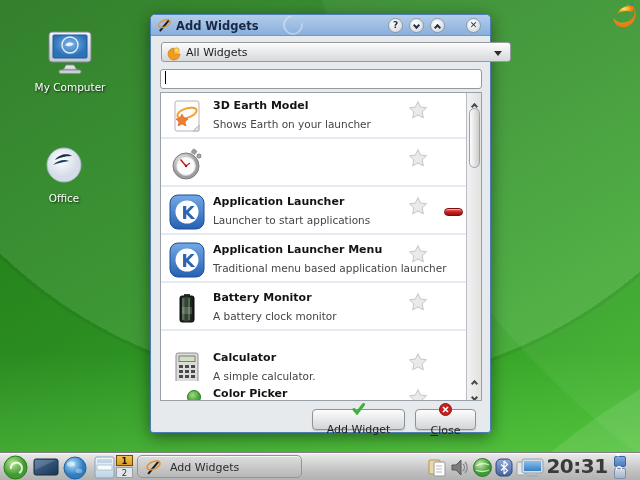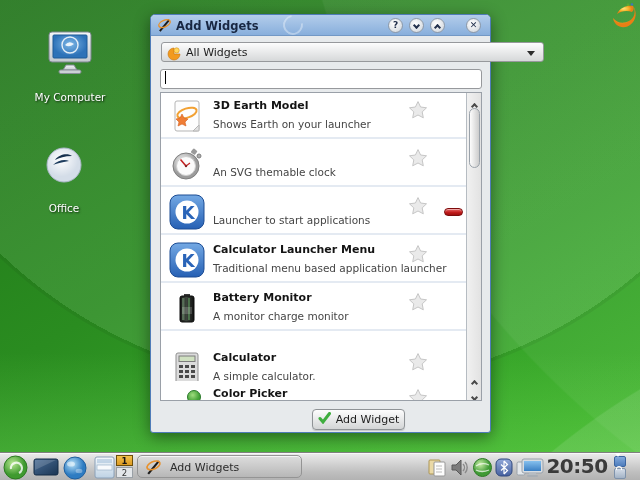--- a/index.html
+++ b/index.html
@@ -13,41 +13,41 @@
     background-image:
       radial-gradient(circle 480px at 330px -90px, rgba(255,255,255,0.09) 0 99.2%, rgba(0,0,0,0.06) 99.2% 99.8%, transparent 100%),
       radial-gradient(circle 740px at 1020px 1020px, rgba(255,255,255,0.10) 0 99.4%, transparent 99.6%),
       radial-gradient(circle 900px at 1180px -260px, rgba(255,255,255,0.05) 0 99.5%, transparent 99.7%),
       linear-gradient(to top, rgba(140,245,110,0.22), rgba(140,245,110,0) 22%),
       linear-gradient(150deg, #1f7318 0%, #2a8c20 45%, #36a329 75%, #42b52e 100%);
   }
 
   
   .dicon { text-align:center; cursor:default; }
-  .dicon .lbl { display:block; margin-top:12px; font-size:10.5px; color:#fff;
+  .dicon .lbl { display:block; margin-top:2px; font-size:10.5px; color:#fff;
     text-shadow:1px 1px 2px rgba(0,0,0,.75); }
 
   
   #dialog { left:150px; top:14px; width:341px; height:419px;
     background:#e7eaec; border:1px solid #4f7cb8; border-radius:5px 5px 3px 3px;
     box-shadow:0 4px 16px rgba(0,0,0,.45); }
   #titlebar { left:0; top:0; right:0; height:21px; border-radius:4px 4px 0 0;
     background:linear-gradient(#b3cdeb,#88afdc); border-bottom:1px solid #7298c5; }
   #titlebar .ttl { left:25px; top:4px; font-size:11.5px; font-weight:bold; color:#182742; }
   .swirlmark { left:132px; top:0px; width:20px; height:20px; border:2px solid rgba(255,255,255,.35);
     border-radius:50%; border-top-color:transparent; transform:rotate(35deg); }
   .wbtn { top:3px; width:15px; height:15px; border-radius:50%;
     background:radial-gradient(circle at 40% 35%, #ffffff, #d8dde2 75%, #b9c1c9);
     border:1px solid #8d99a8; color:#23314d; font-size:9px; font-weight:bold;
     text-align:center; line-height:13px; cursor:pointer; }
   .chev { display:inline-block; width:5px; height:5px; border-left:2px solid #23314d; border-bottom:2px solid #23314d; }
   .chev.dn { transform:rotate(-45deg); margin-top:3px; }
   .chev.up { transform:rotate(135deg); margin-top:6px; }
 
-  #combo { left:10px; top:27px; width:383px; height:20px; border:1px solid #97999c; border-radius:3px;
+  #combo { left:10px; top:27px; width:350px; height:20px; border:1px solid #97999c; border-radius:3px;
     background:linear-gradient(#fdfdfd,#d6d8d9); cursor:pointer; }
   #combo .cl { left:24px; top:3px; font-size:11px; color:#1d1d1d; }
   #combo .tri { right:8px; top:8px; width:0; height:0; border-left:4px solid transparent;
     border-right:4px solid transparent; border-top:5px solid #2c2c2c; }
 
   #search { left:9px; top:53px; width:322px; height:20px; }
   #search input { width:100%; height:100%; border:1px solid #97999c; border-radius:3px;
     background:#fff; font-size:11px; padding:0 4px; outline:none; }
   #search .caret { left:5px; top:3px; width:1px; height:13px; background:#000; }
 
@@ -70,21 +70,21 @@
   .schev { display:inline-block; width:5px; height:5px; border-left:2px solid #4a4a4a; border-bottom:2px solid #4a4a4a; }
   .schev.u { transform:rotate(135deg); margin-top:4px; }
   .schev.d { transform:rotate(-45deg); margin-top:1px; }
   #sthumb { left:2px; top:15px; width:11px; height:60px; border-radius:6px;
     background:linear-gradient(90deg,#fdfdfd,#cccccc); border:1px solid #9aa2aa; cursor:grab; }
 
   
   .dbtn { top:394px; height:21px; border:1px solid #8f9396; border-radius:4px;
     background:linear-gradient(#fdfdfd,#d3d5d6); font-size:11px; color:#1e1e1e;
     display:flex; align-items:center; justify-content:center; gap:5px; cursor:pointer;
-    box-shadow:0 1px 1px rgba(0,0,0,.15); }
+    box-shadow:0 1px 1px rgba(0,0,0,.15);flex-direction:column; }
   #btn-add { left:161px; width:93px; }
   #btn-close { left:264px; width:61px; }
   .u { text-decoration:underline; }
 
   
   #panel { left:0; top:452px; width:640px; height:28px;
     background:linear-gradient(#ececec,#bfbfbf 70%,#b2b2b2);
     border-top:1px solid #7f7f7f; box-shadow:inset 0 1px 0 #f8f8f8; }
   .pbtn { cursor:pointer; }
   #pager { left:116px; top:2px; width:18px; height:24px; }
@@ -233,21 +233,20 @@
               </defs>
             <rect x="23" y="3" width="5" height="5" rx="1" fill="#9a9a9a" transform="rotate(38 25 5)"></rect>
             <circle cx="17" cy="20" r="13" fill="url(#swg)" stroke="#7e7e7e"></circle>
             <circle cx="17" cy="20" r="9.5" fill="#fbfbfb" stroke="#cfcfcf"></circle>
             <circle cx="30" cy="10" r="2" fill="#ababab" stroke="#808080"></circle>
             <line x1="17" y1="20" x2="11.5" y2="13.5" stroke="#c32222" stroke-width="1.6"></line>
             <line x1="17" y1="20" x2="21" y2="17" stroke="#c32222" stroke-width="1.1"></line>
             <circle cx="17" cy="20" r="1.2" fill="#882222"></circle>
           </svg>
         </span>
-        <span class="abs ds">An SVG themable clock</span>
         <span class="abs star">
           <svg width="22" height="22" viewBox="0 0 22 22">
               <path d="M11 2.6 L13.6 8 L19.5 8.8 L15.2 12.9 L16.3 18.8 L11 16 L5.7 18.8 L6.8 12.9 L2.5 8.8 L8.4 8 Z" fill="#eaeaea" stroke="#c6c6c6"></path>
             </svg>
         </span>
       </div>
 
       <div class="row" style="top:96px;">
         <span class="abs ic">
           <svg width="36" height="36" viewBox="0 0 36 36">
@@ -255,20 +254,21 @@
                 <linearGradient id="kb1" x1="0" y1="0" x2="0" y2="1">
                   <stop offset="0" stop-color="#74a9e4"></stop>
                   <stop offset="100%" stop-color="#2660b4"></stop>
                 </linearGradient>
               </defs>
             <rect x="1" y="1" width="34" height="34" rx="8" fill="url(#kb1)" stroke="#1c4c94"></rect>
             <circle cx="18" cy="18" r="11.5" fill="#ffffff"></circle>
             <text x="19" y="24.5" font-size="17" font-weight="bold" fill="#2a64b8" text-anchor="middle" font-family="DejaVu Sans, sans-serif">K</text>
           </svg>
         </span>
+        <span class="abs nm">Application Launcher</span>
         <span class="abs ds">Launcher to start applications</span>
         <span class="abs star">
           <svg width="22" height="22" viewBox="0 0 22 22">
               <path d="M11 2.6 L13.6 8 L19.5 8.8 L15.2 12.9 L16.3 18.8 L11 16 L5.7 18.8 L6.8 12.9 L2.5 8.8 L8.4 8 Z" fill="#eaeaea" stroke="#c6c6c6"></path>
             </svg>
         </span>
         <span class="abs minus"></span>
       </div>
 
       <div class="row" style="top:144px;">
@@ -278,21 +278,21 @@
                 <linearGradient id="kb2" x1="0" y1="0" x2="0" y2="1">
                   <stop offset="0" stop-color="#74a9e4"></stop>
                   <stop offset="100%" stop-color="#2660b4"></stop>
                 </linearGradient>
               </defs>
             <rect x="1" y="1" width="34" height="34" rx="8" fill="url(#kb2)" stroke="#1c4c94"></rect>
             <circle cx="18" cy="18" r="11.5" fill="#ffffff"></circle>
             <text x="19" y="24.5" font-size="17" font-weight="bold" fill="#2a64b8" text-anchor="middle" font-family="DejaVu Sans, sans-serif">K</text>
           </svg>
         </span>
-        <span class="abs nm">Calculator Launcher Menu</span>
+        <span class="abs nm">Application Launcher Menu</span>
         <span class="abs ds">Traditional menu based application launcher</span>
         <span class="abs star">
           <svg width="22" height="22" viewBox="0 0 22 22">
               <path d="M11 2.6 L13.6 8 L19.5 8.8 L15.2 12.9 L16.3 18.8 L11 16 L5.7 18.8 L6.8 12.9 L2.5 8.8 L8.4 8 Z" fill="#eaeaea" stroke="#c6c6c6"></path>
             </svg>
         </span>
       </div>
 
       <div class="row" style="top:192px;">
         <span class="abs ic">
@@ -305,21 +305,21 @@
                 </linearGradient>
               </defs>
             <rect x="15" y="4" width="6" height="3" fill="#3a3a3a"></rect>
             <rect x="11" y="6" width="14" height="26" rx="2" fill="url(#btg)" stroke="#0c0c0c"></rect>
             <rect x="13" y="8" width="2.5" height="22" fill="rgba(190,255,190,.30)"></rect>
             <rect x="19" y="8" width="2" height="22" fill="rgba(130,230,130,.35)"></rect>
             <rect x="13" y="17" width="10" height="7" fill="rgba(255,255,255,.18)"></rect>
           </svg>
         </span>
         <span class="abs nm">Battery Monitor</span>
-        <span class="abs ds">A monitor charge monitor</span>
+        <span class="abs ds">A battery clock monitor</span>
         <span class="abs star">
           <svg width="22" height="22" viewBox="0 0 22 22">
               <path d="M11 2.6 L13.6 8 L19.5 8.8 L15.2 12.9 L16.3 18.8 L11 16 L5.7 18.8 L6.8 12.9 L2.5 8.8 L8.4 8 Z" fill="#eaeaea" stroke="#c6c6c6"></path>
             </svg>
         </span>
       </div>
 
       <div class="row" style="top:252px;">
         <span class="abs ic">
           <svg width="36" height="36" viewBox="0 0 36 36">
@@ -378,20 +378,29 @@
     </div>
 
     <div id="btn-add" class="abs dbtn">
       <span>
         <svg width="13" height="12" viewBox="0 0 13 12">
             <path d="M2 6.5 L5 10 L11.5 1.5" fill="none" stroke="#3fae3f" stroke-width="3" stroke-linecap="round"></path>
           </svg>
       </span>
       <span>Add Widget</span>
     </div>
+    <div id="btn-close" class="abs dbtn">
+      <span>
+        <svg width="13" height="13" viewBox="0 0 13 13">
+            <circle cx="6.5" cy="6.5" r="6" fill="#c42222" stroke="#8e1414"></circle>
+            <path d="M4 4 L9 9 M9 4 L4 9" stroke="#fff" stroke-width="1.6"></path>
+          </svg>
+      </span>
+      <span><span class="u">C</span><span>lose</span></span>
+    </div>
   </div>
 
   <div id="panel" class="abs">
     <span class="abs pbtn" style="left:3px;top:2px;">
       <svg width="25" height="25" viewBox="0 0 25 25">
         <defs>
             <radialGradient id="kgn" cx="38%" cy="32%">
               <stop offset="0" stop-color="#b8e792"></stop>
               <stop offset="100%" stop-color="#3f9a2f"></stop>
             </radialGradient>
@@ -501,18 +510,18 @@
             </linearGradient>
           </defs>
         <rect x="1" y="4" width="8" height="13" rx="1.5" fill="#e4e8ec" stroke="#9aa2ab"></rect>
         <rect x="6" y="1" width="21" height="14" rx="2" fill="#d7dce1" stroke="#9aa2ab"></rect>
         <rect x="8" y="3" width="17" height="10" fill="url(#dnb)"></rect>
         <rect x="13" y="15" width="7" height="2" fill="#b6bcc2"></rect>
           <rect x="11" y="17" width="11" height="2" rx="1" fill="#a8aeb4"></rect>
       </svg>
     </span>
 
-    <span class="abs" id="clock">20:50</span>
+    <span class="abs" id="clock">20:31</span>
 
     <span class="abs edgebtn" id="edge-top"><span class="arr"></span></span>
     <span class="abs edgebtn" id="edge-bot"><span class="locksh"></span></span>
   </div>
 </div>
 
 </body></html>

